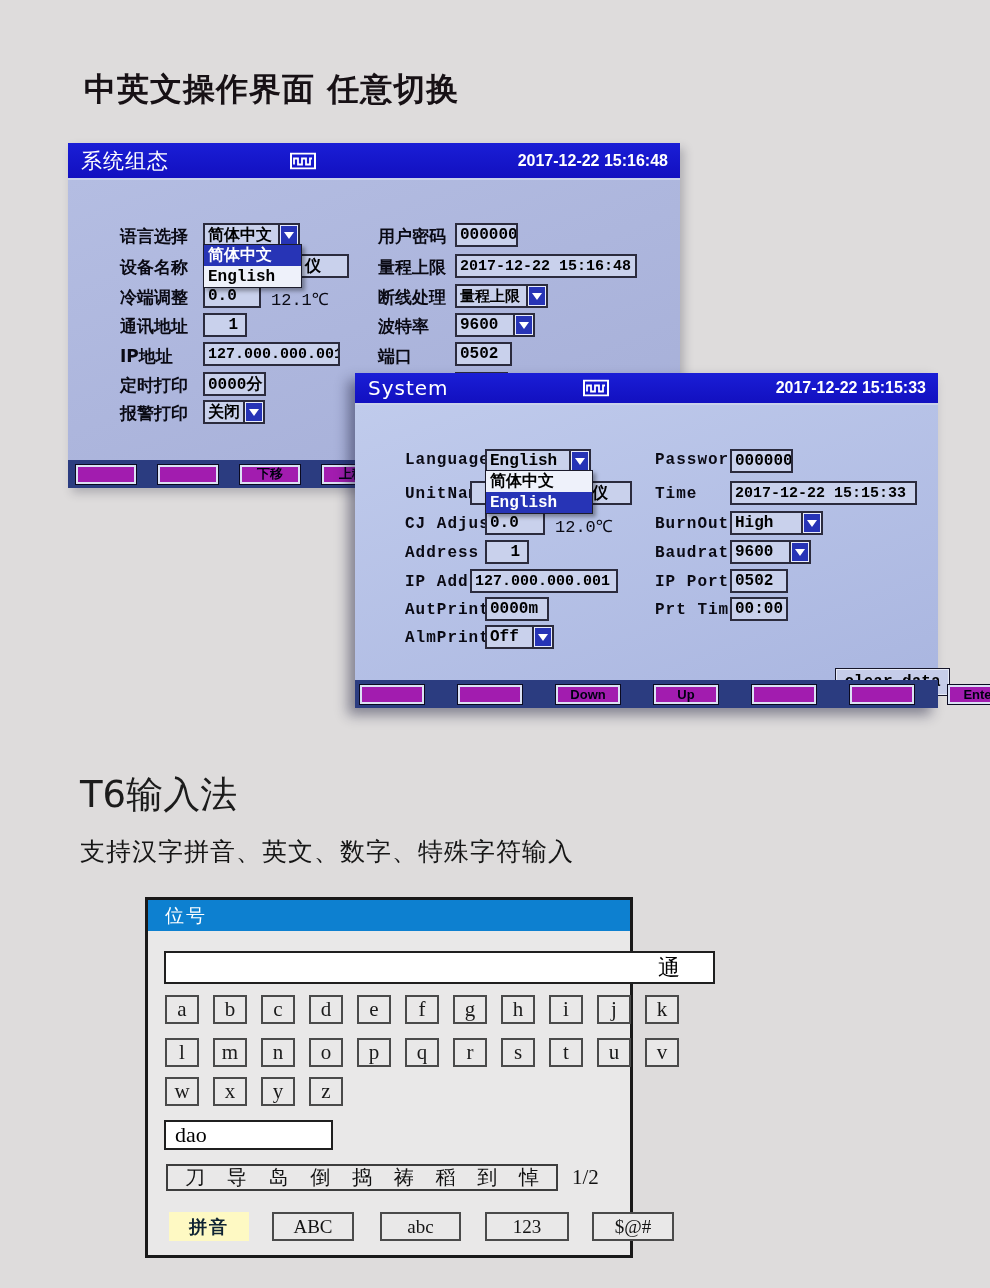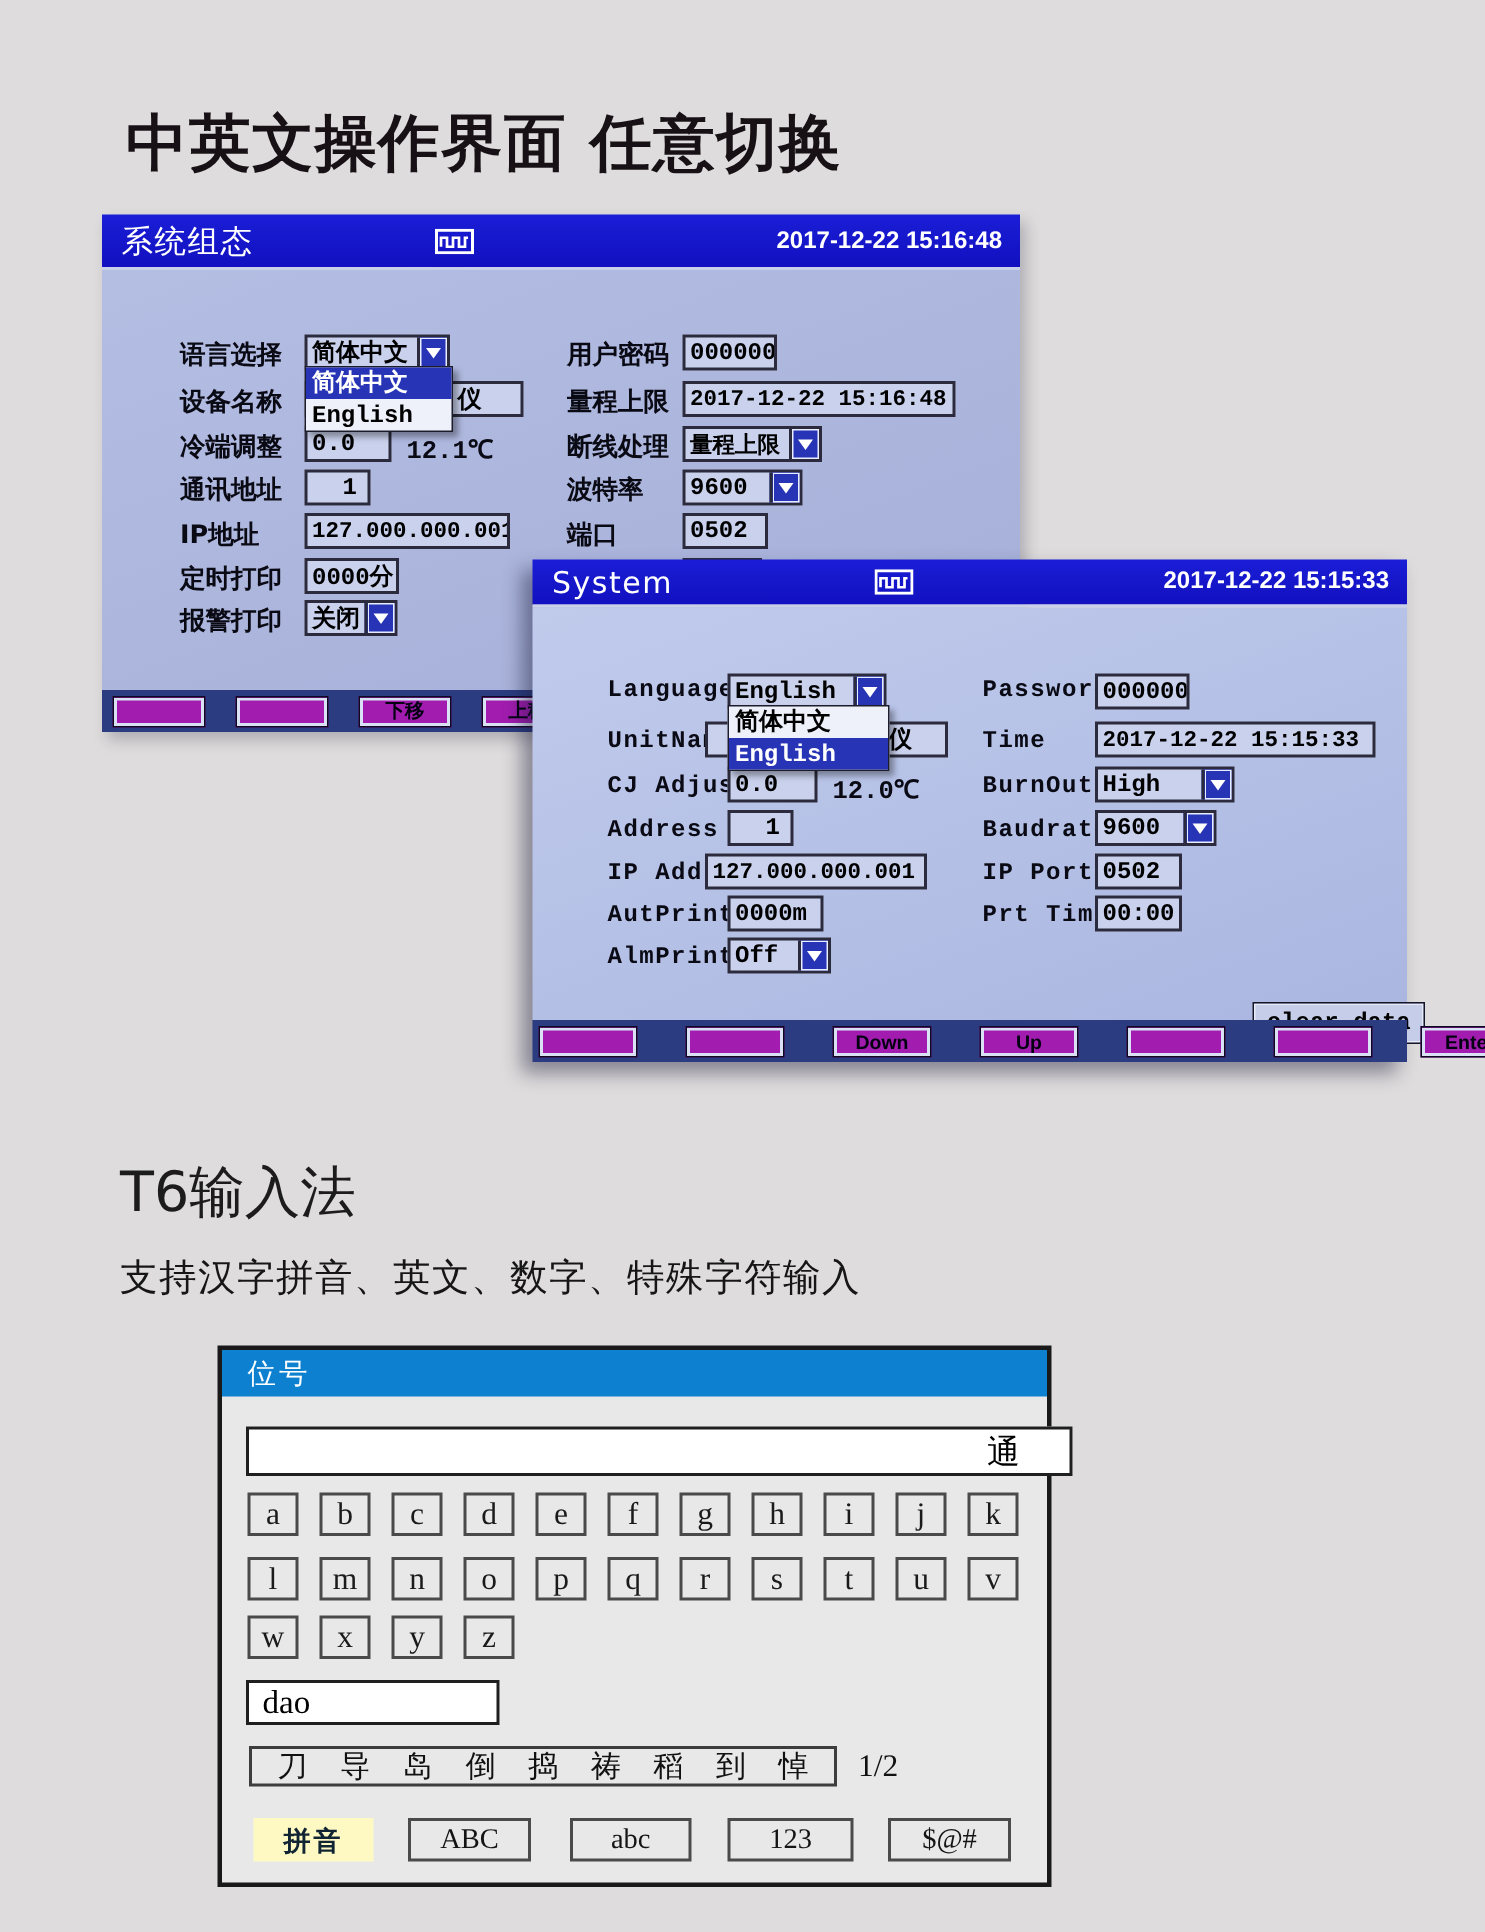--- a/index.html
+++ b/index.html
@@ -2,21 +2,21 @@
 <html><head>
 <meta charset="utf-8">
 <style>
   html,body{margin:0;padding:0;}
   body{
     width:990px;height:1288px;position:relative;overflow:hidden;
     background:#dedcdc;
     font-family:"DejaVu Sans","Liberation Sans",sans-serif;
   }
   .h1{
-    position:absolute;left:84px;top:68px;font-size:41px;font-weight:bold;
+    position:absolute;left:84px;top:68px;font-size:32px;font-weight:bold;
     color:#171115;letter-spacing:1px;white-space:nowrap;
   }
   .h2{
     position:absolute;left:80px;top:770px;font-size:37px;font-weight:500;
     color:#1c1c1c;white-space:nowrap;
   }
   .sub2{
     position:absolute;left:80px;top:835px;font-size:25px;font-weight:500;
     color:#161616;white-space:nowrap;letter-spacing:1px;
   }
@@ -46,21 +46,21 @@
   .fld{font-family:"Liberation Mono",monospace;font-size:16px;padding:0 3px;white-space:nowrap;overflow:hidden;}
   .fld.small{font-size:15px;}
   .fld.r{justify-content:flex-end;padding-right:7px;}
   .sel-v{flex:1;padding:0 3px;font-size:16px;white-space:nowrap;overflow:hidden;}
   .sel-v.mono{font-family:"Liberation Mono",monospace;font-size:16px;}
   .arr{
     width:18px;align-self:stretch;background:#2734b6;border-left:2px solid #2b2b3d;
     box-shadow:inset 0 0 0 1px #e8ecff;display:flex;align-items:center;justify-content:center;flex:0 0 18px;
   }
   .arr::after{content:"";border-left:5px solid transparent;border-right:5px solid transparent;border-top:7px solid #fff;}
-  .sfx{position:absolute;font-size:17px;font-weight:bold;color:#0a0a14;font-family:"Liberation Mono",monospace;}
+  .sfx{position:absolute;font-size:17px;font-weight:normal;color:#0a0a14;font-family:"Liberation Mono",monospace;}
   .ddlist{
     position:absolute;border:1px solid #1c1c2c;background:#eef1fa;z-index:20;
     box-shadow:3px 3px 4px rgba(0,0,0,.35);
   }
   .dditem{height:21px;display:flex;align-items:center;padding:0 4px;font-size:16px;font-weight:bold;color:#000;white-space:nowrap;}
   .dditem.mono{font-family:"Liberation Mono",monospace;}
   .dditem.hl{background:#2734b6;color:#fff;}
   .bbar{
     position:absolute;left:0;right:0;bottom:0;height:28px;background:#2b3c80;
     display:flex;align-items:center;box-sizing:border-box;gap:32px;
@@ -74,21 +74,21 @@
   }
   .bbar-en .bbtn{flex:0 0 64px;}
   .clear-btn{
     position:absolute;background:#c6cde9;border:1px solid #16162a;box-shadow:inset 0 0 0 1px #e7ebf8;
     font-family:"Liberation Mono",monospace;font-weight:bold;font-size:16px;color:#000;
     display:flex;align-items:center;justify-content:center;
   }
 
   
   .dlg{
-    position:absolute;left:145px;top:897px;width:556px;height:361px;
+    position:absolute;left:145px;top:897px;width:488px;height:361px;
     background:#e9e8e8;border:3px solid #191919;box-sizing:border-box;
   }
   .dlg-tbar{
     position:absolute;left:0;right:0;top:0;height:31px;background:#0d80d0;color:#fff;
     display:flex;align-items:center;padding-left:17px;font-size:19px;letter-spacing:2px;
   }
   .dlg-input{
     position:absolute;left:16px;top:51px;width:514px;height:29px;background:#fff;
     border:2px solid #1f1f1f;box-sizing:content-box;display:flex;align-items:center;justify-content:flex-end;
     padding-right:33px;font-family:"Liberation Serif",serif;font-size:22px;color:#000;

